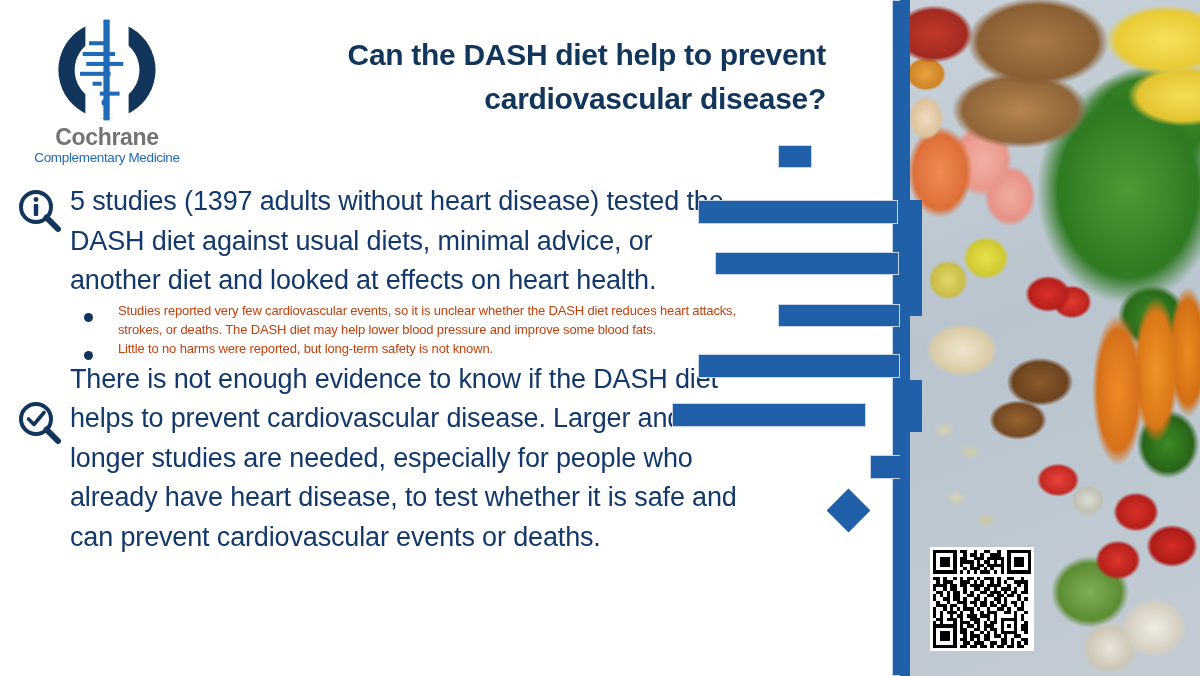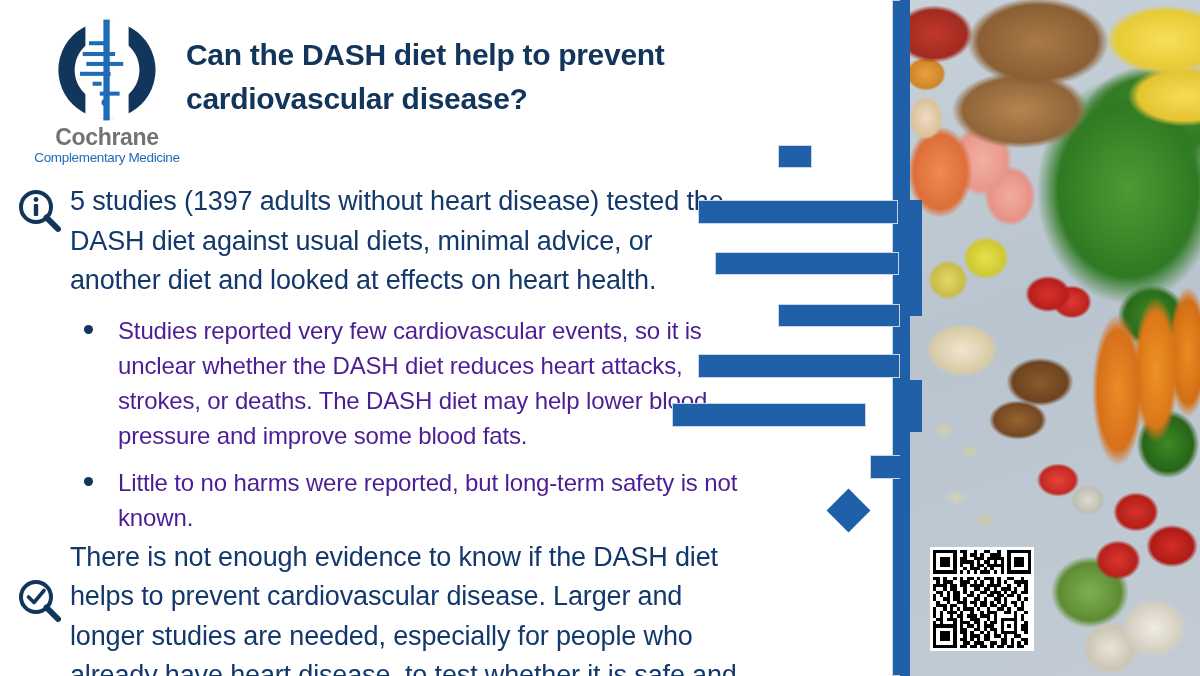--- a/index.html
+++ b/index.html
@@ -59,20 +59,21 @@
   .title {
     position: absolute;
     left: 186px;
     top: 33px;
     width: 640px;
     font-size: 30px;
     font-weight: bold;
     color: #12355b;
     line-height: 1.47;
     letter-spacing: -0.3px;
+    text-align: right;
   }
 
   
   .body-wrap {
     position: absolute;
     left: 0;
     top: 182px;
     width: 800px;
   }
 
@@ -97,25 +98,24 @@
   }
 
   .bullets {
     margin-left: 70px;
     width: 672px;
     list-style: none;
   }
   .bullets li {
     position: relative;
     padding-left: 48px;
-    font-size: 24px;
+    font-size: 13px;
     line-height: 1.465;
-    color: #4c1d95;
+    color: #c2410c;
     letter-spacing: -0.15px;
-    margin-top: 12px;
   }
   .bullets li::before {
     content: "";
     position: absolute;
     left: 14px;
     top: 12px;
     width: 9px;
     height: 9px;
     border-radius: 50%;
     background: #12355b;

